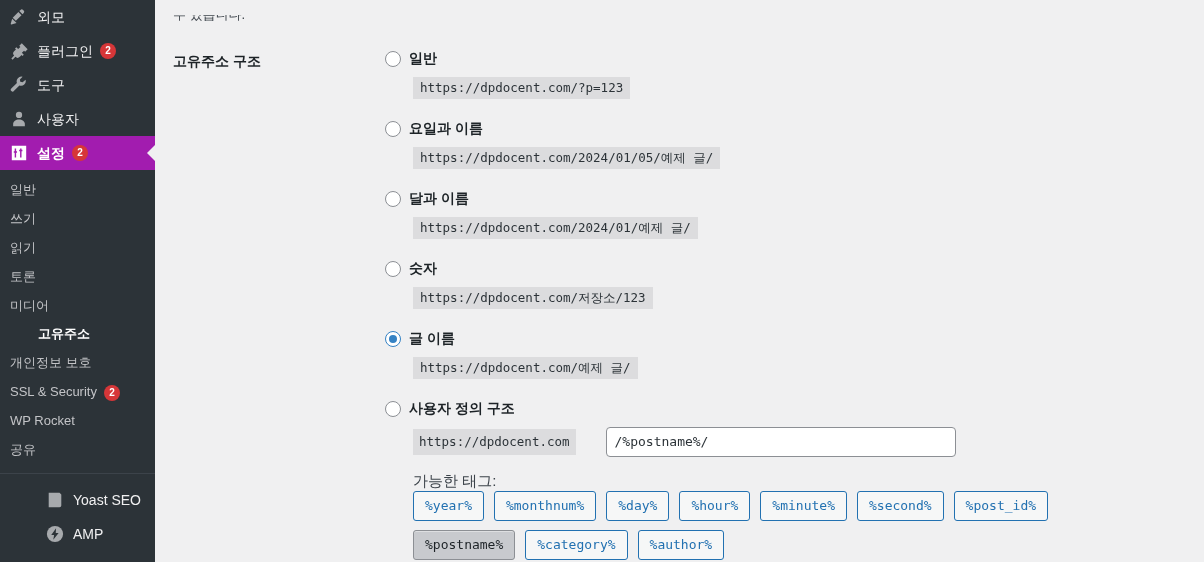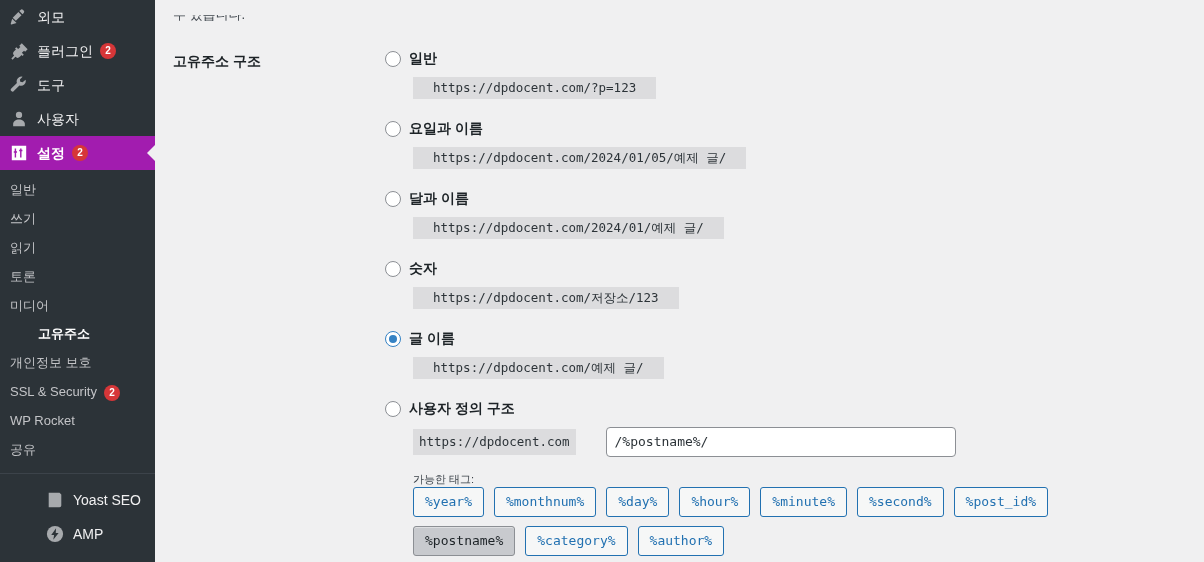--- a/index.html
+++ b/index.html
@@ -198,21 +198,21 @@
   .opt-label {
     font-size: 14px;
     font-weight: 700;
     color: #1d2327;
     cursor: pointer;
     white-space: nowrap;
   }
   .opt-example {
     margin: 6px 0 0 28px;
     display: inline-block;
-    padding: 3px 20px;
+    padding: 3px 7px;
     background: #dcdcde;
     color: #2c3338;
     font-family: "DejaVu Sans Mono", "Liberation Mono", monospace;
     font-size: 12.5px;
     line-height: 16px;
     white-space: nowrap;
   }
   .example-wrap { line-height: 0; }
 
   .custom-struct {
@@ -240,21 +240,21 @@
     color: #2c3338;
     font-family: "DejaVu Sans Mono", "Liberation Mono", monospace;
     font-size: 13px;
     line-height: 18px;
     box-sizing: border-box;
     outline: none;
   }
 
   .tags-title {
     margin: 15px 0 0 28px;
-    font-size: 11px;
+    font-size: 15px;
     color: #3c434a;
   }
   .tag-list {
     margin: 0 0 0 28px;
     display: flex;
     flex-wrap: wrap;
     gap: 9px 10px;
     max-width: 720px;
   }
   .tag-btn {

